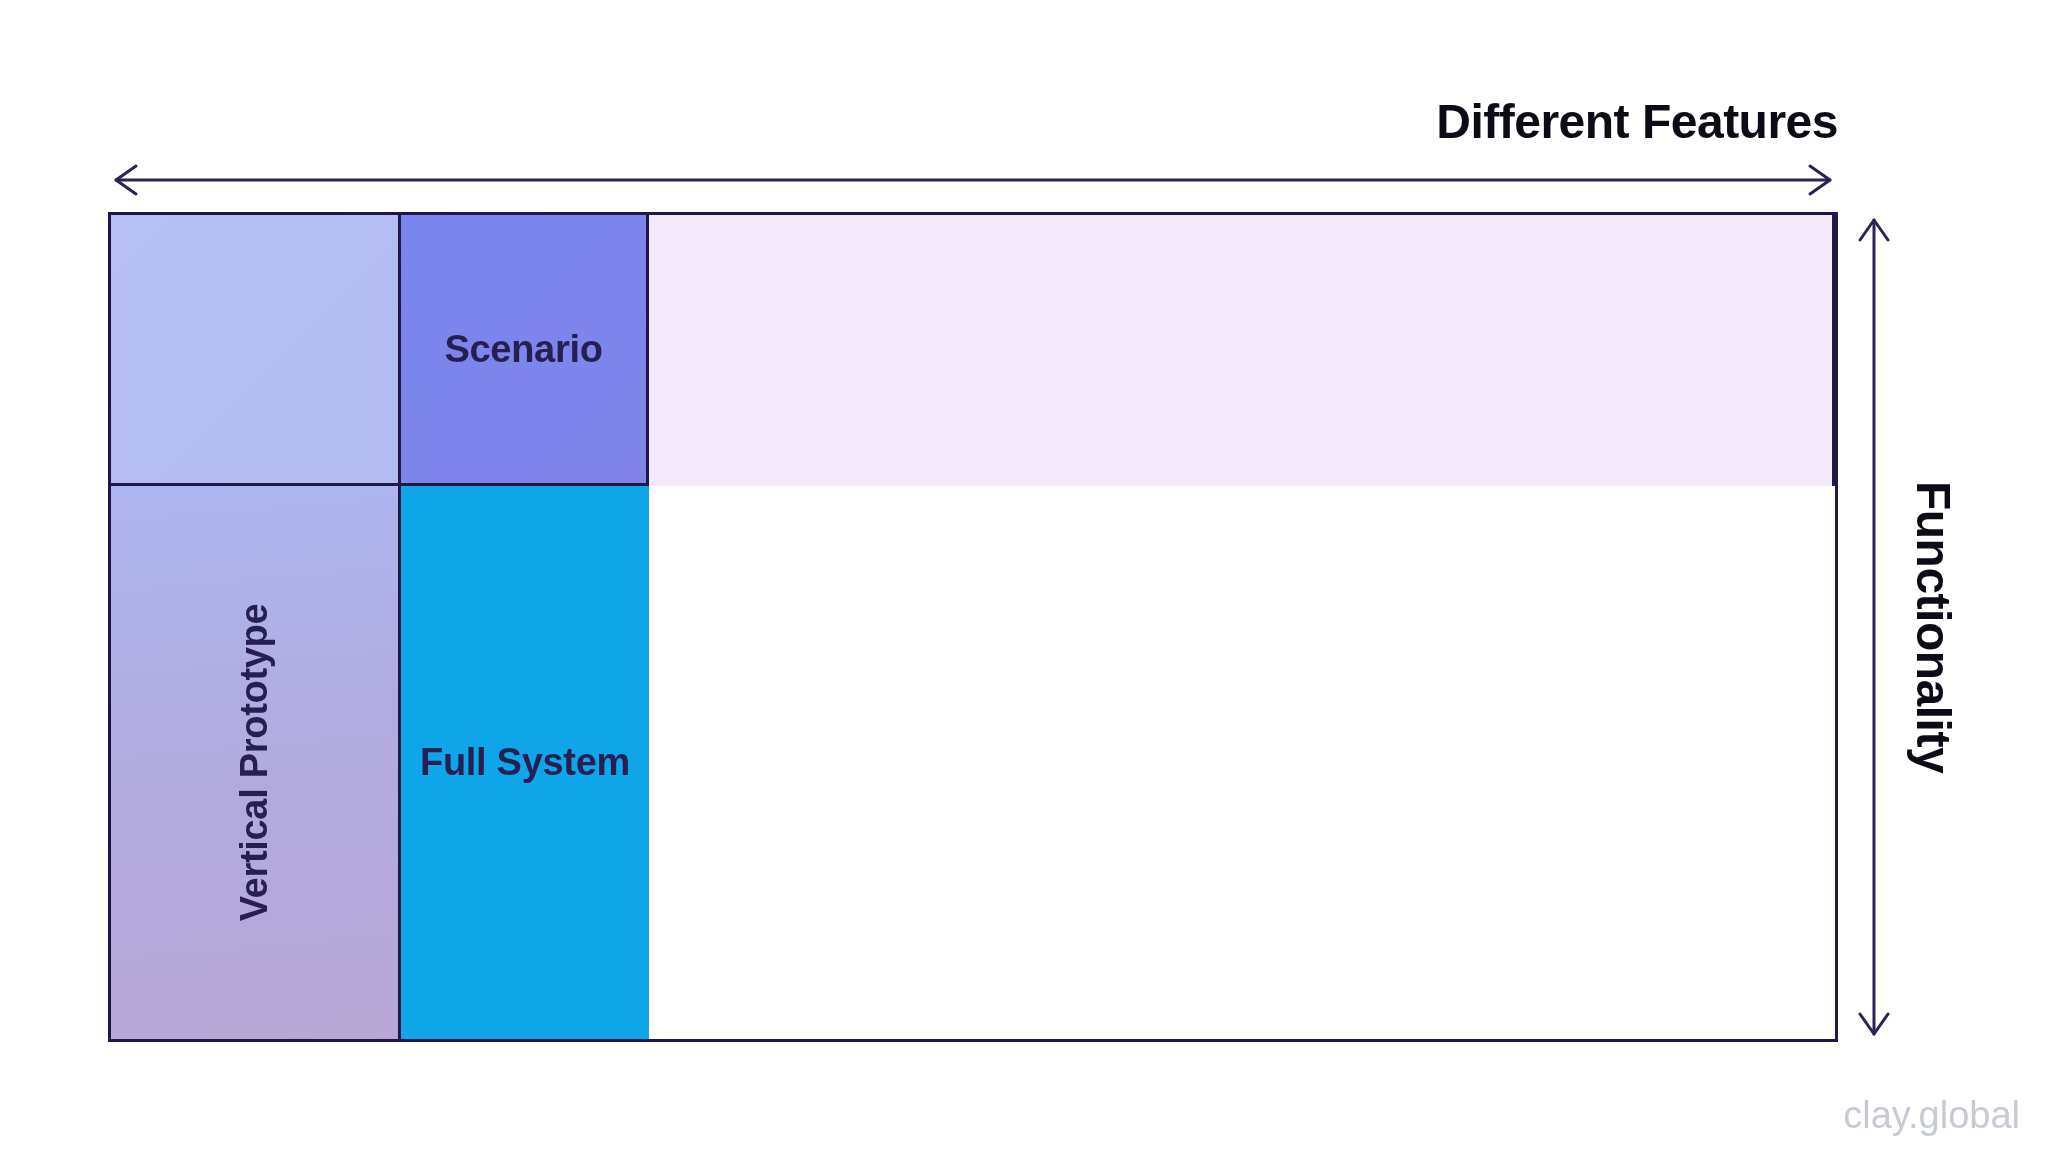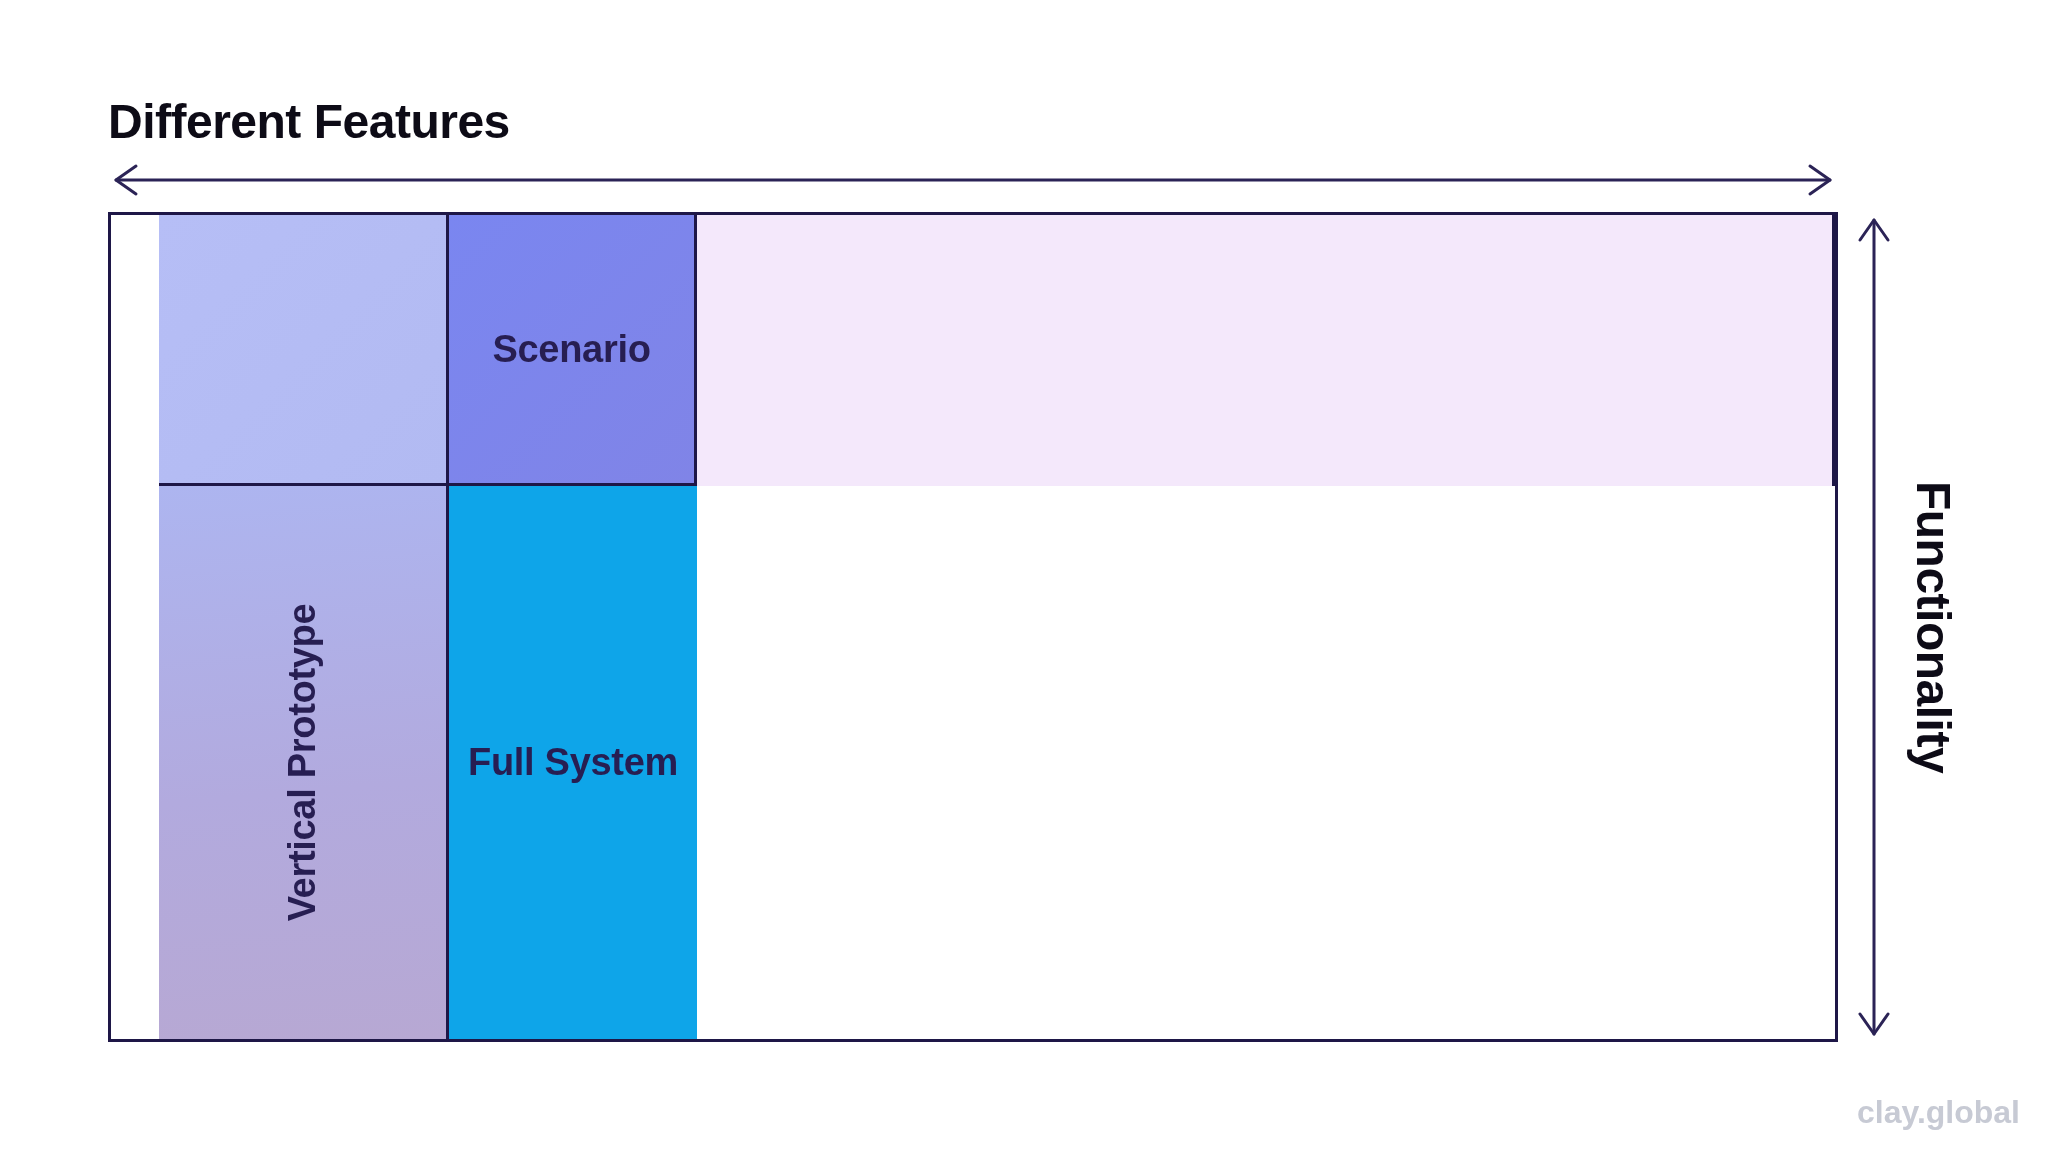--- a/index.html
+++ b/index.html
@@ -6,34 +6,33 @@
   * { box-sizing:border-box; }
   .canvas {
     position:relative;
     width:2048px; height:1152px;
     background:#ffffff;
     overflow:hidden;
     font-family:"Liberation Sans","DejaVu Sans",sans-serif;
   }
   .title {
     position:absolute; left:108px; top:94px; width:1730px;
-    text-align:left;
+    text-align:right;
     font-size:48px; font-weight:700; letter-spacing:-0.5px;
     color:#0d0b16;
   }
   .h-arrow { position:absolute; left:108px; top:162px; }
   .v-arrow { position:absolute; left:1856px; top:212px; }
   .grid {
     position:absolute; left:108px; top:212px;
     width:1730px; height:830px;
     border:3px solid #1e1747;
     display:grid;
     grid-template-columns:290px 248px 1fr;
     grid-template-rows:271px 1fr;
-    padding-left:48px;
   }
   .cell { position:relative; display:flex; align-items:center; justify-content:center; }
   .cell-label {
     font-size:38px; font-weight:700; letter-spacing:-0.3px;
     color:#271e52; white-space:nowrap;
   }
   .c-empty-top {
     background:linear-gradient(135deg,#b6bef6 0%,#b2baf2 100%);
     border-right:3px solid #1e1747; border-bottom:3px solid #1e1747;
   }
@@ -57,21 +56,21 @@
   .rot-ccw { transform:rotate(-90deg); }
   .v-title {
     position:absolute; left:1933px; top:627px;
     transform:translate(-50%,-50%) rotate(90deg);
     transform-origin:center center;
     font-size:48px; font-weight:700; letter-spacing:-0.5px;
     color:#0d0b16; white-space:nowrap;
   }
   .watermark {
     position:absolute; right:28px; top:1094px;
-    font-size:32px; font-weight:700;
+    font-size:38px; font-weight:400;
     color:#c7cad4;
   }
 </style>
 </head>
 <body>
 
 <div class="canvas">
 
   <div class="title">Different Features</div>
 

